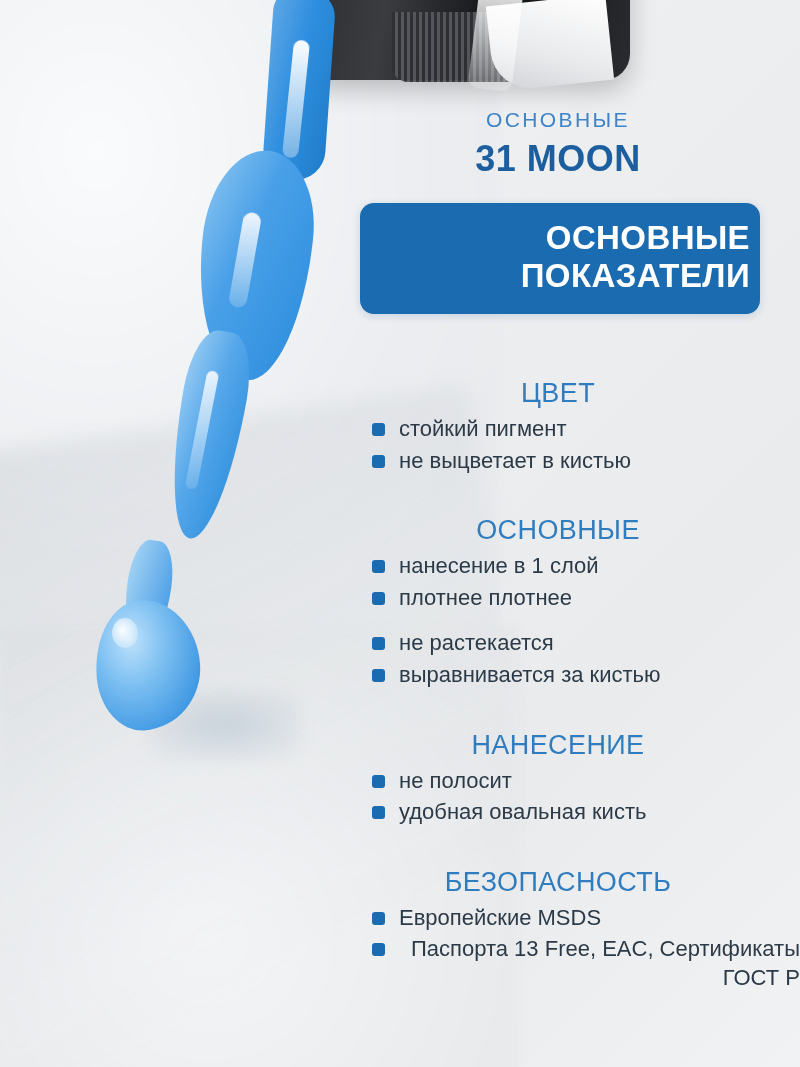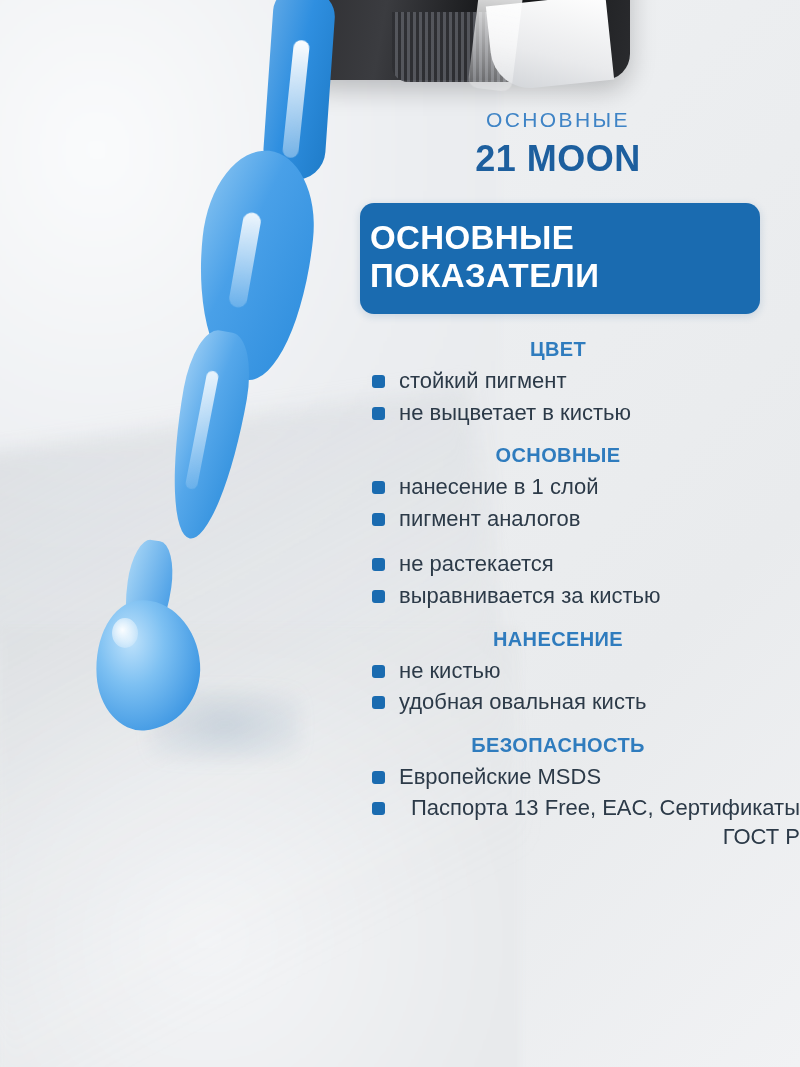--- a/index.html
+++ b/index.html
@@ -237,46 +237,47 @@
 
   .headline {
     position: absolute;
     left: 2px;
     top: 203px;
     width: 400px;
     background: #1a6bb0;
     border-radius: 14px;
     padding: 16px 10px 20px;
     box-sizing: border-box;
-    text-align: left;
+    text-align: right;
     color: #ffffff;
     font-size: 33px;
     font-weight: 700;
     line-height: 1.14;
     letter-spacing: 0.4px;
     box-shadow: 0 2px 8px rgba(25,90,150,0.18);
   }
 
   .sections {
     position: absolute;
     left: 0;
     top: 338px;
     width: 442px;
   }
   .section {
     margin-bottom: 17px;
   }
   .section-title {
     text-align: center;
     width: 400px;
-    font-size: 20px;
-    font-weight: 700;
+    font-size: 27px;
+    font-weight: 400;
     color: #2f7cbe;
     letter-spacing: 0.4px;
     margin-bottom: 6px;
+    margin-top: 40px;
   }
   .bullets {
     list-style: none;
     margin: 0;
     padding: 0;
   }
   .bullet {
     display: flex;
     align-items: flex-start;
     margin: 3px 0;
@@ -321,21 +322,21 @@
     <div class="gloss-1"></div>
     <div class="gloss-2"></div>
     <div class="gloss-3"></div>
     <div class="gloss-4"></div>
   </div>
 
   <div class="content">
 
     <div class="shade-block">
       <div class="shade-label">ОСНОВНЫЕ</div>
-      <div class="shade-name">21 MOON</div>
+      <div class="shade-name">31 MOON</div>
     </div>
 
     <div class="headline">ОСНОВНЫЕ ПОКАЗАТЕЛИ</div>
 
     <div class="sections">
 
       <div class="section">
         <div class="section-title">ЦВЕТ</div>
         <ul class="bullets">
           <li class="bullet">
@@ -351,21 +352,21 @@
 
       <div class="section">
         <div class="section-title">ОСНОВНЫЕ</div>
         <ul class="bullets">
           <li class="bullet">
             <span class="bullet-dot"></span>
             <span class="bullet-text">нанесение в 1 слой</span>
           </li>
           <li class="bullet">
             <span class="bullet-dot"></span>
-            <span class="bullet-text">пигмент аналогов</span>
+            <span class="bullet-text">плотнее плотнее</span>
           </li>
         </ul>
       </div>
 
       <div class="section">
         <ul class="bullets">
           <li class="bullet">
             <span class="bullet-dot"></span>
             <span class="bullet-text">не растекается</span>
           </li>
@@ -374,21 +375,21 @@
             <span class="bullet-text">выравнивается за кистью</span>
           </li>
         </ul>
       </div>
 
       <div class="section">
         <div class="section-title">НАНЕСЕНИЕ</div>
         <ul class="bullets">
           <li class="bullet">
             <span class="bullet-dot"></span>
-            <span class="bullet-text">не кистью</span>
+            <span class="bullet-text">не полосит</span>
           </li>
           <li class="bullet">
             <span class="bullet-dot"></span>
             <span class="bullet-text">удобная овальная кисть</span>
           </li>
         </ul>
       </div>
 
       <div class="section">
         <div class="section-title">БЕЗОПАСНОСТЬ</div>

